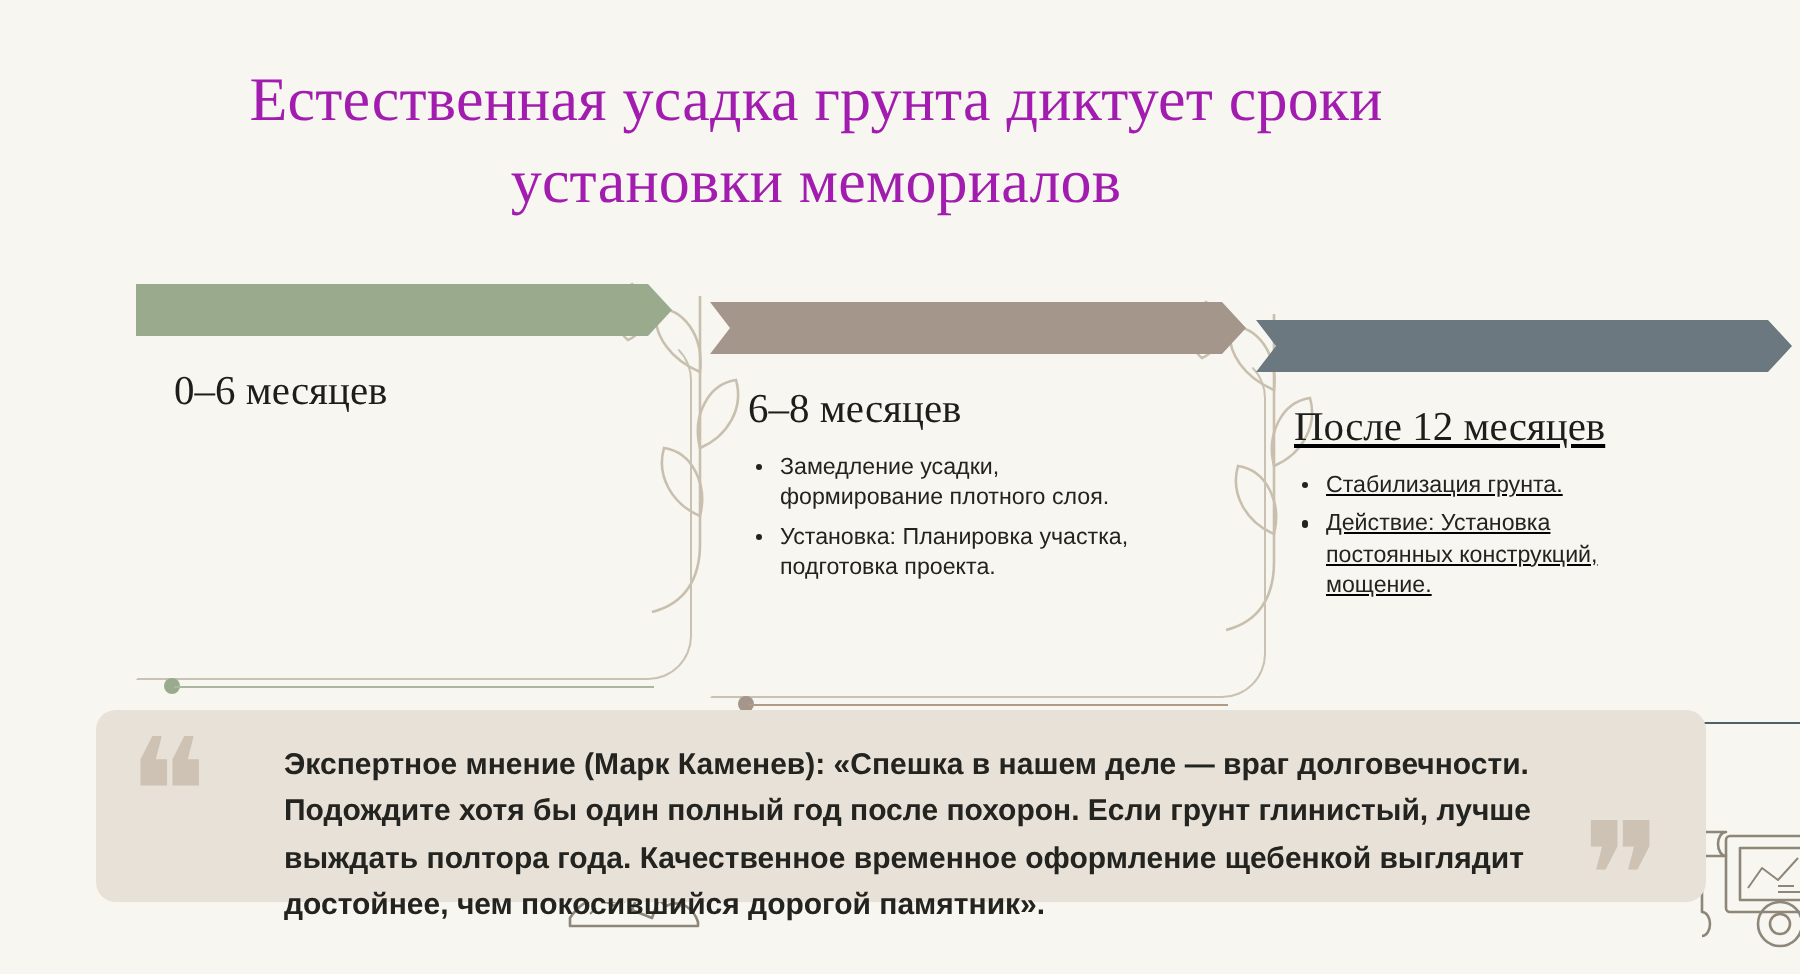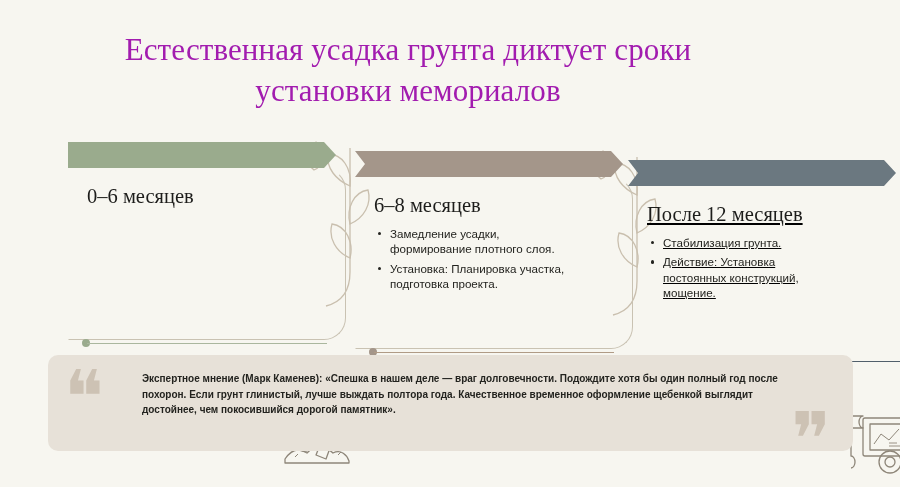--- a/index.html
+++ b/index.html
@@ -114,21 +114,21 @@
     color: #cdc2b4;
     line-height: 1;
     user-select: none;
   }
   .qmark.open { left: 16px; top: 6px; font-size: 74px; }
   .qmark.close { right: 22px; bottom: -26px; font-size: 74px; }
   .quote-text {
     position: absolute;
     left: 94px; top: 16px;
     width: 650px;
-    font-size: 10px;
+    font-size: 15px;
     line-height: 1.55;
     color: #23231f;
     font-weight: 600;
   }
 </style>
 </head>
 <body>
 
 <div class="title">
   <div>Естественная усадка грунта диктует сроки</div>

